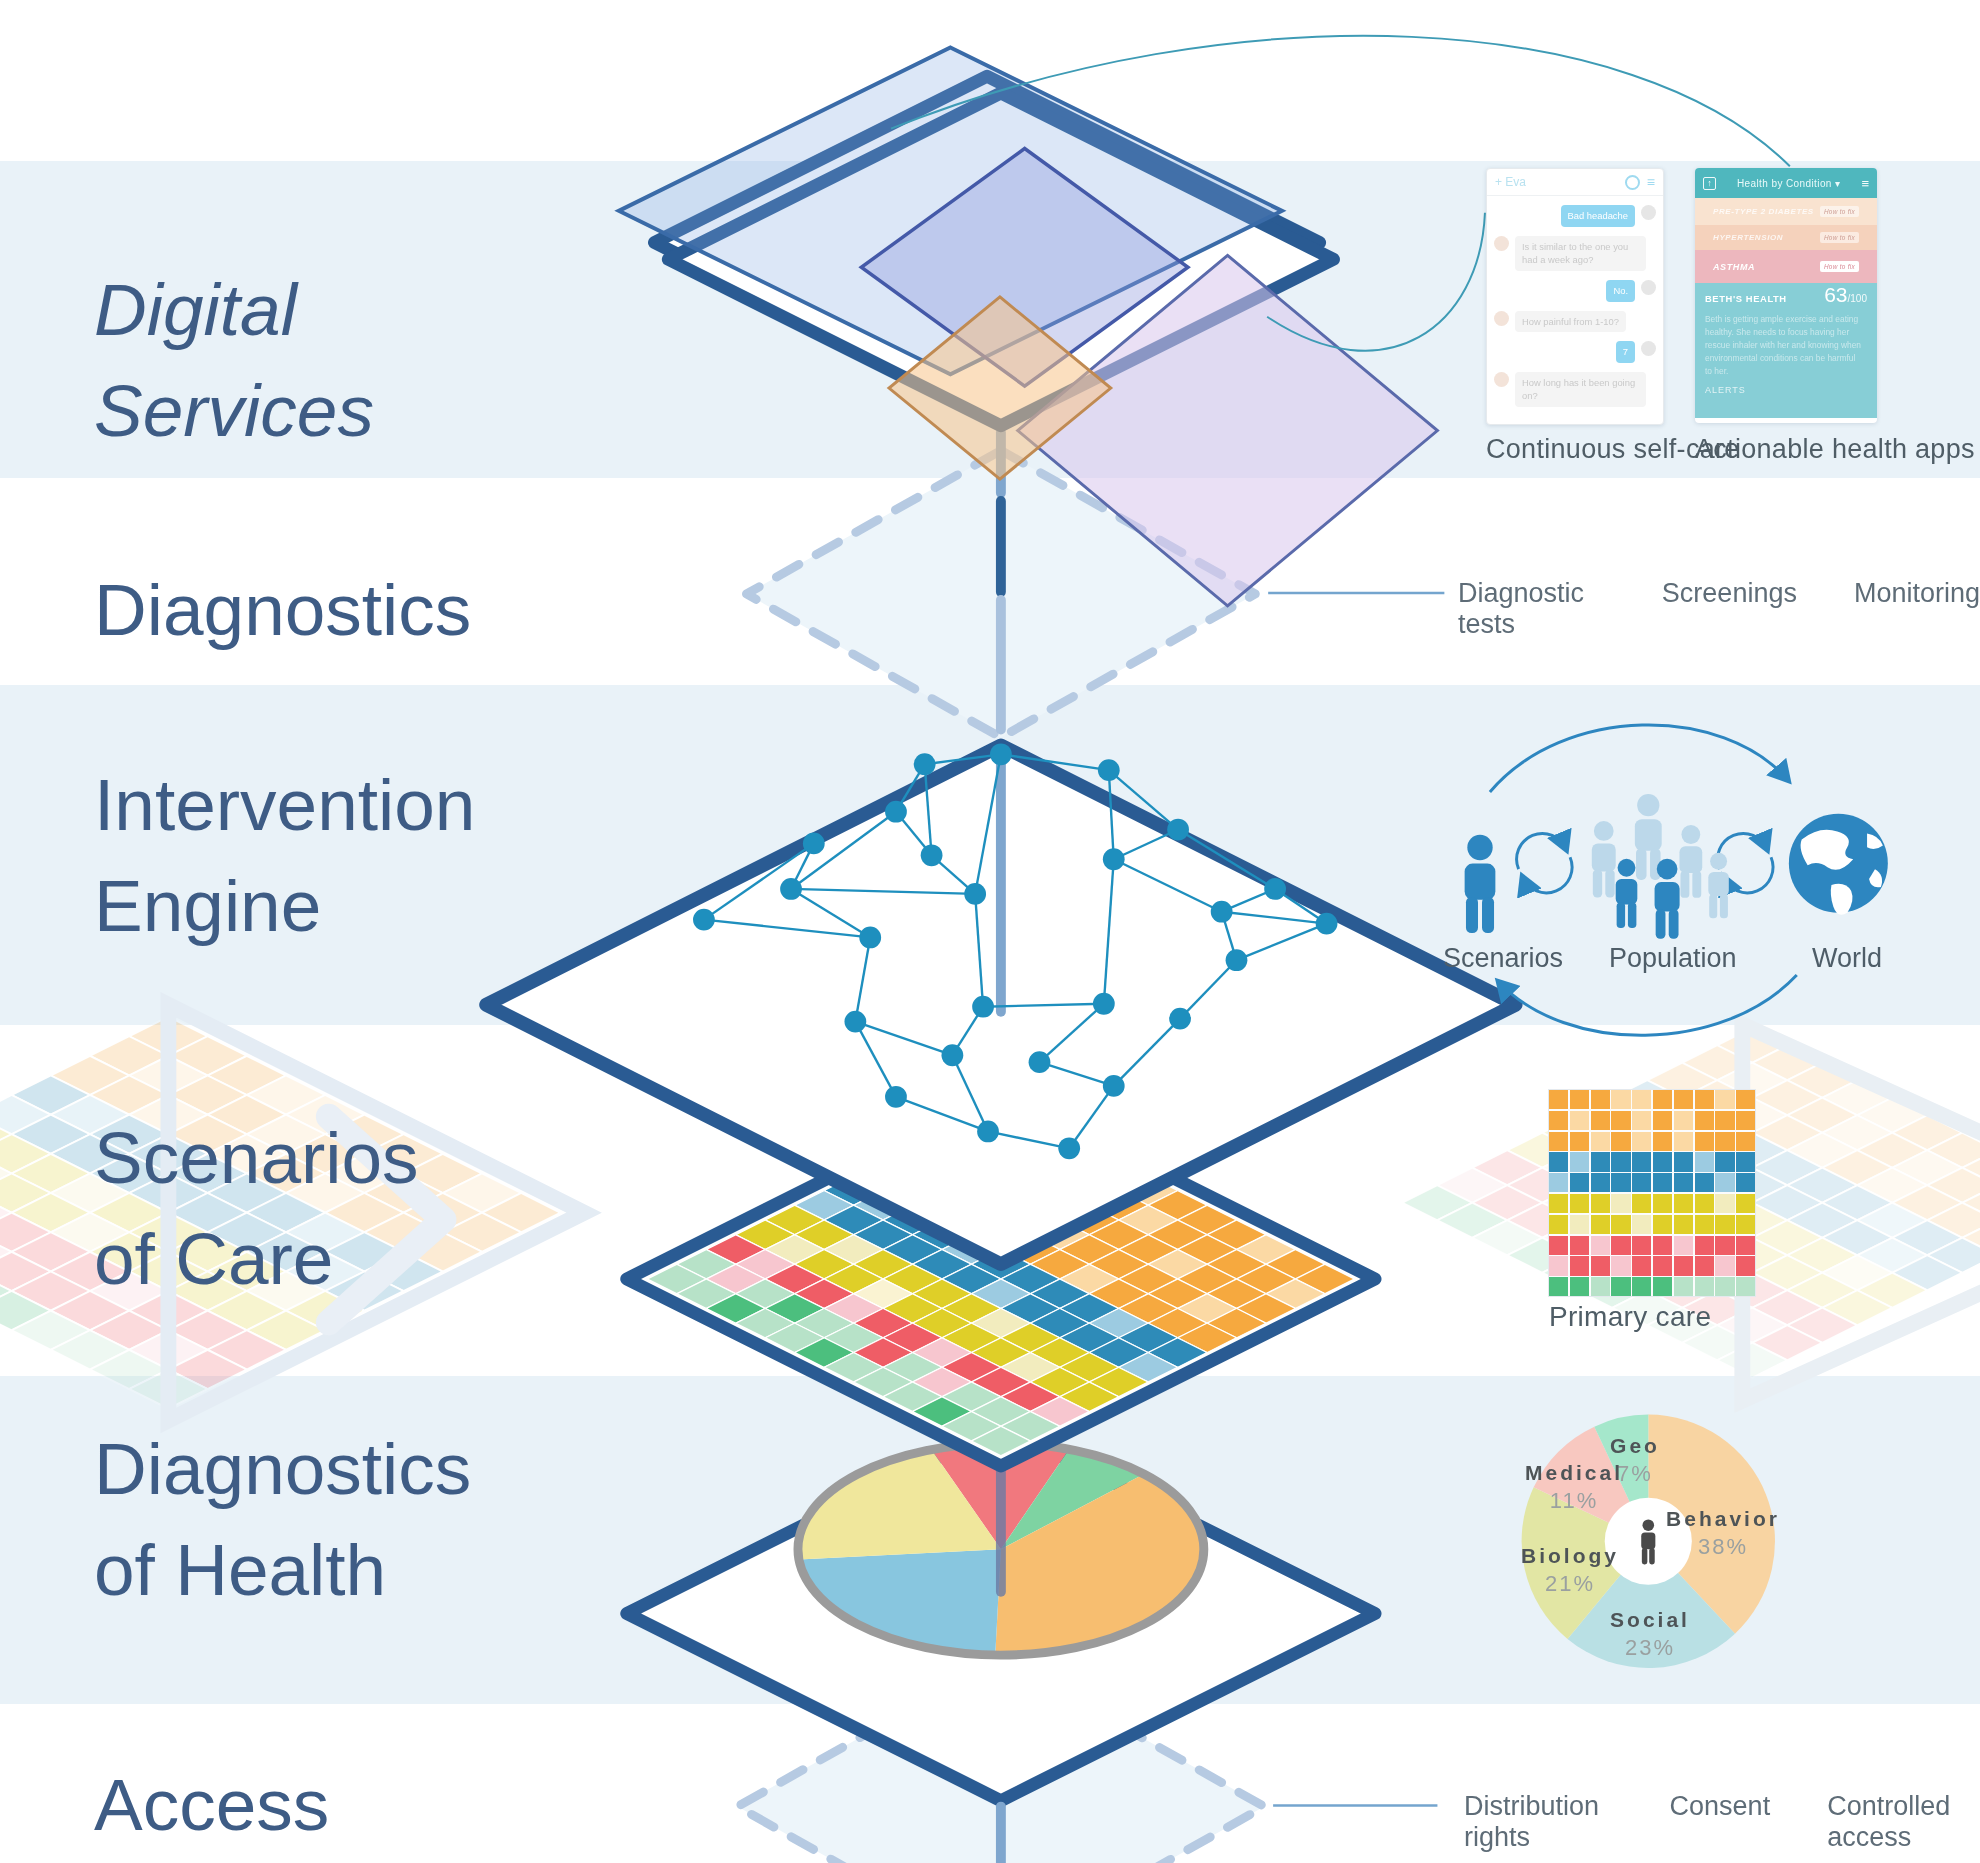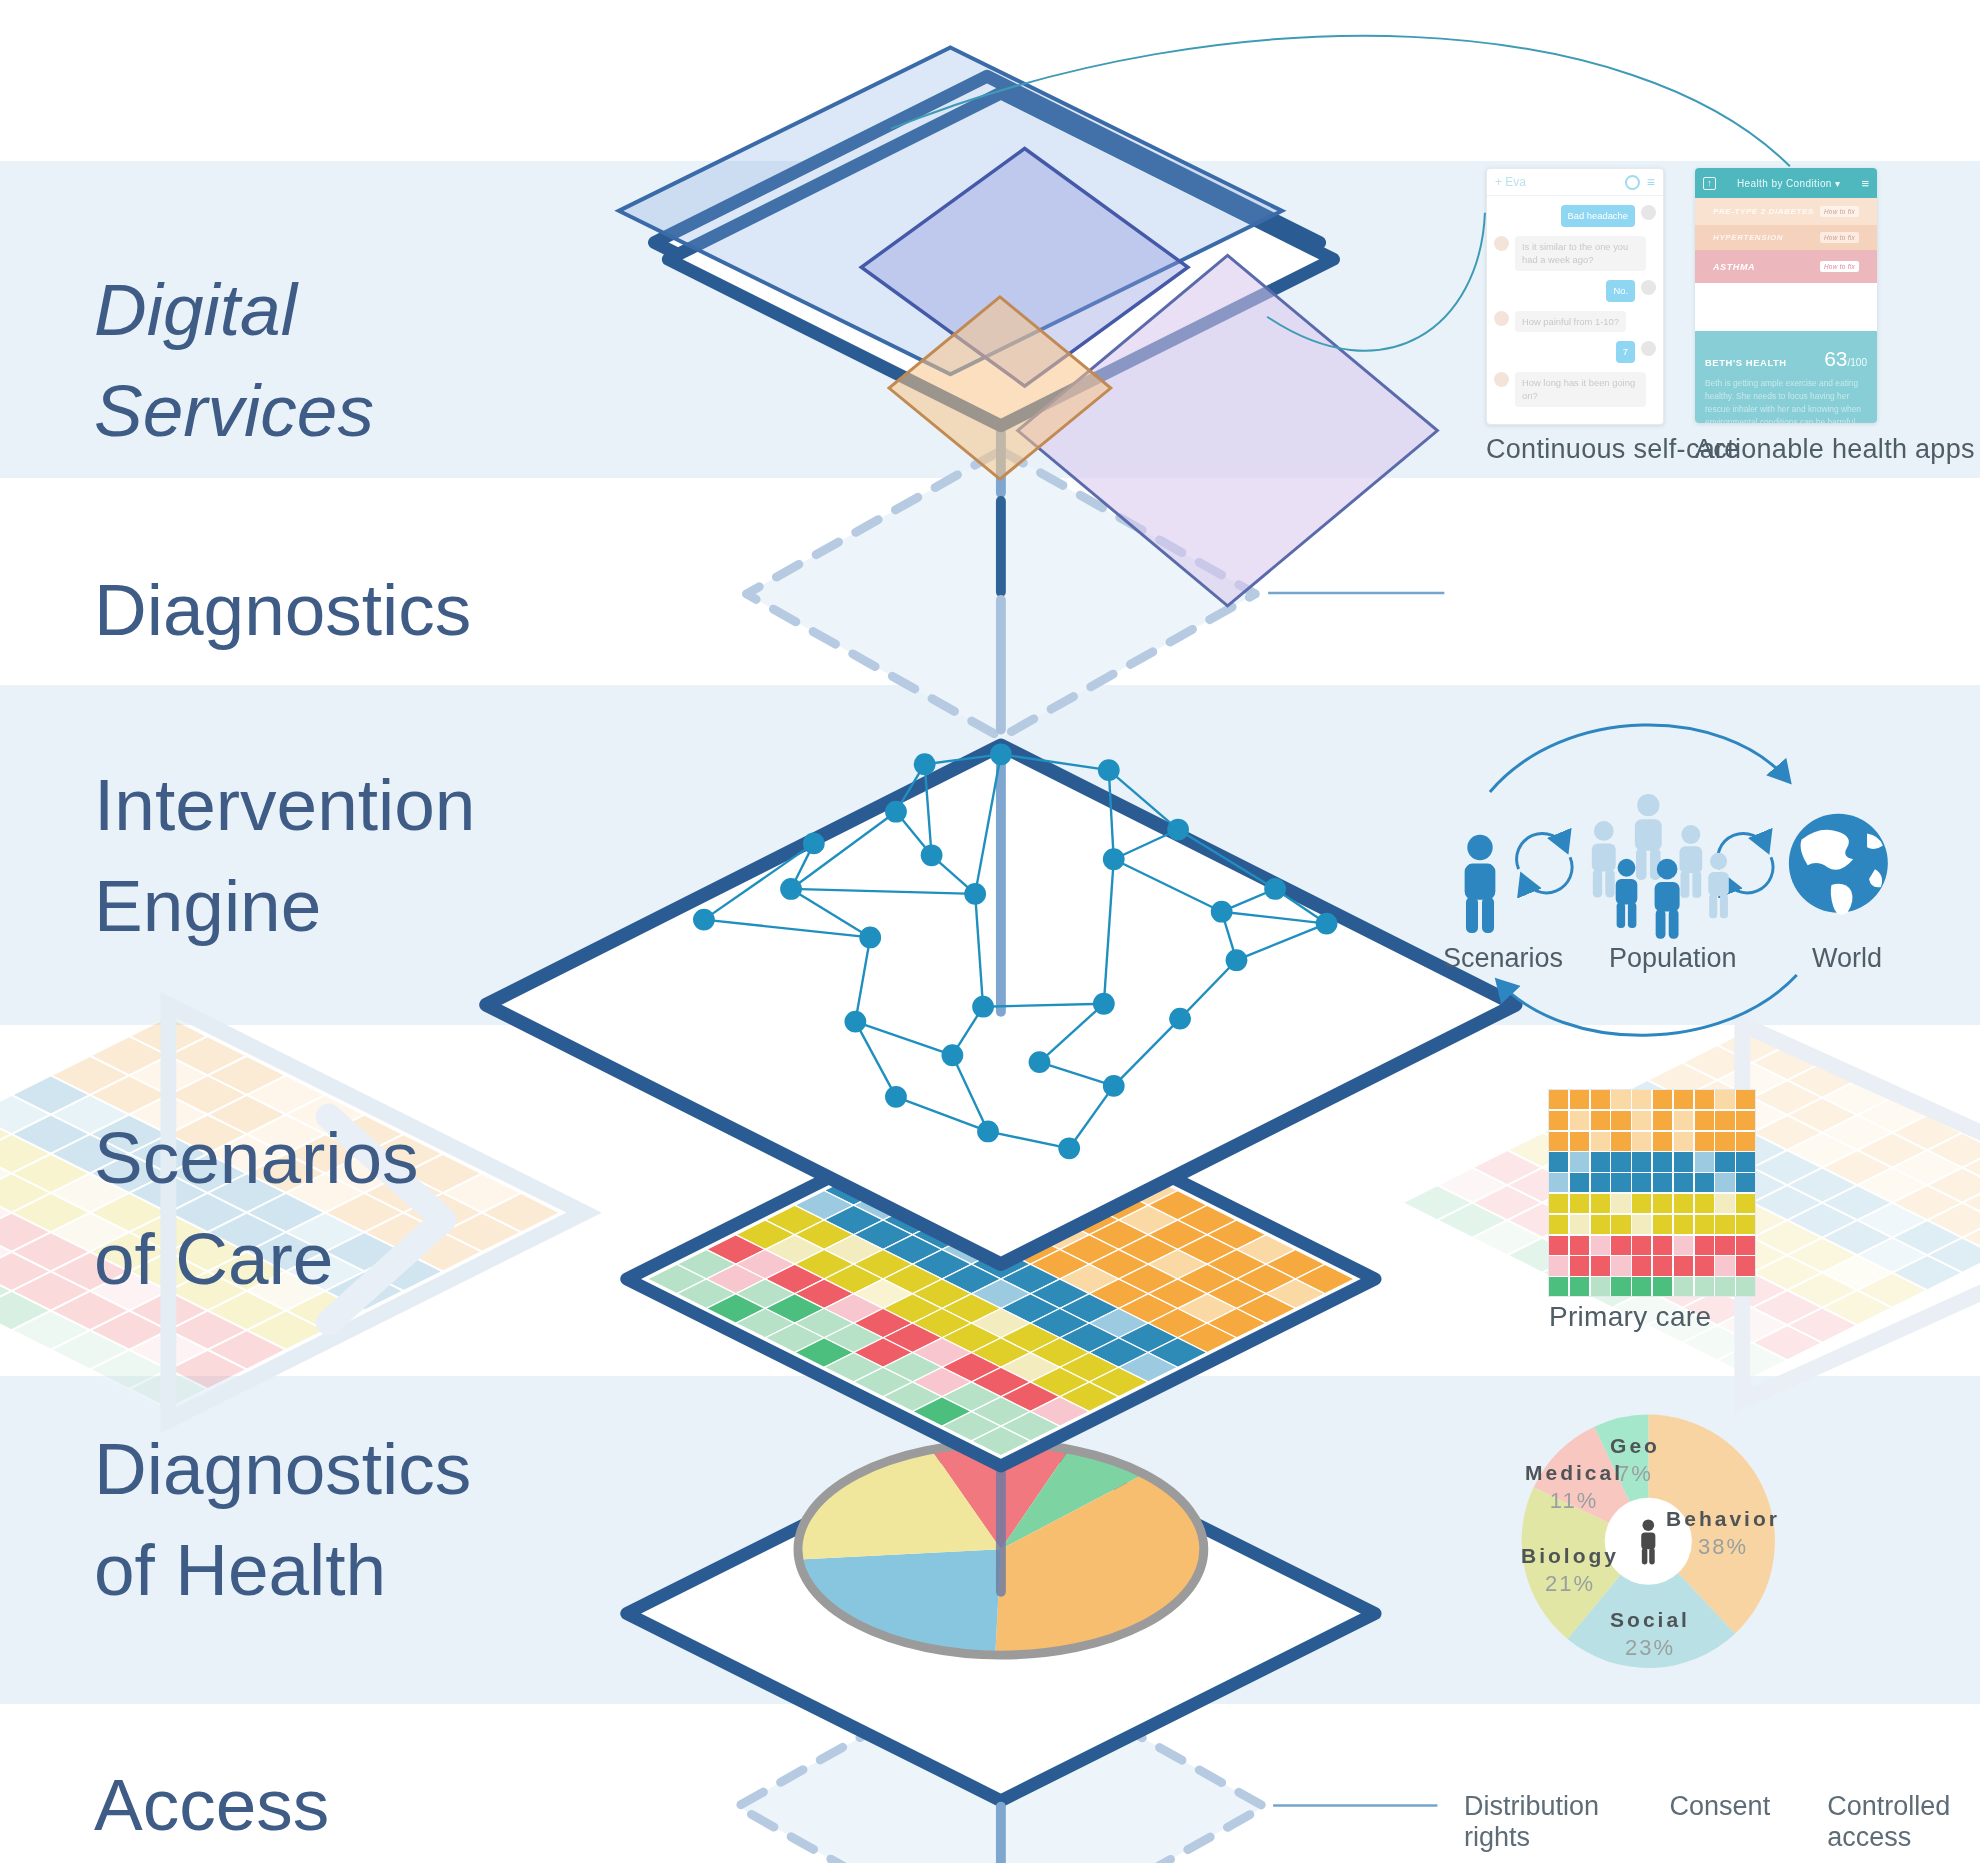--- a/index.html
+++ b/index.html
@@ -35,21 +35,21 @@
   .app-menu{color:rgba(255,255,255,.95);font-size:13px;}
   .cond{display:flex;align-items:center;justify-content:space-between;padding:0 18px;font-style:italic;}
   .cond-name{color:rgba(255,255,255,.8);font-size:8px;letter-spacing:0.6px;font-weight:700;}
   .cond-pill{background:rgba(255,255,255,.55);border-radius:2px;font-size:6.4px;color:rgba(190,130,120,.75);
              padding:2px 4px;letter-spacing:0.3px;}
   .cond1{height:27px;background:#F9E3D0;}
   .cond2{height:25px;background:#F5D2BC;}
   .cond3{height:33px;background:#EDB7BE;}
   .cond3 .cond-name{color:#fff;font-size:9px;}
   .cond3 .cond-pill{background:#fff;color:#d98a96;}
-  .app-body{background:#87CED6;height:135px;padding:16px 10px 0 10px;margin-top:48px;}
+  .app-body{background:#87CED6;height:135px;padding:0 10px 0 10px;}
   .score-row{display:flex;justify-content:space-between;align-items:baseline;}
   .score-label{color:#fff;font-size:9.4px;font-weight:700;letter-spacing:0.6px;}
   .score-val{color:#fff;font-size:21px;}
   .score-denom{font-size:10px;color:rgba(255,255,255,.9);}
   .app-desc{margin-top:6px;color:rgba(255,255,255,.55);font-size:8.4px;line-height:1.55;width:156px;}
   .alerts{margin-top:7px;color:rgba(255,255,255,.75);font-size:9px;letter-spacing:1px;}
   
   .cycle-label{position:absolute;z-index:5;color:#4E5D68;font-size:27px;}
   
   #primary-grid{position:absolute;left:1549px;top:1090px;z-index:5;display:grid;
@@ -596,20 +596,25 @@
     <div>of Care</div>
   </div>
   <div class="heading" style="top:1418px;">
     <div>Diagnostics</div>
     <div>of Health</div>
   </div>
   <div class="heading" style="top:1754px;">
     <div>Access</div>
   </div>
 
+  <div class="annot-row" style="left:1458px;top:578px;">
+    <span>Diagnostic tests</span>
+    <span>Screenings</span>
+    <span>Monitoring</span>
+  </div>
   <div class="annot-row" style="left:1464px;top:1791px;">
     <span>Distribution rights</span>
     <span>Consent</span>
     <span>Controlled access</span>
   </div>
 
   <div class="phone" id="phone-chat">
     <div class="chat-head">
       <span class="chat-title">+ Eva</span>
       <span class="chat-circle"></span>

